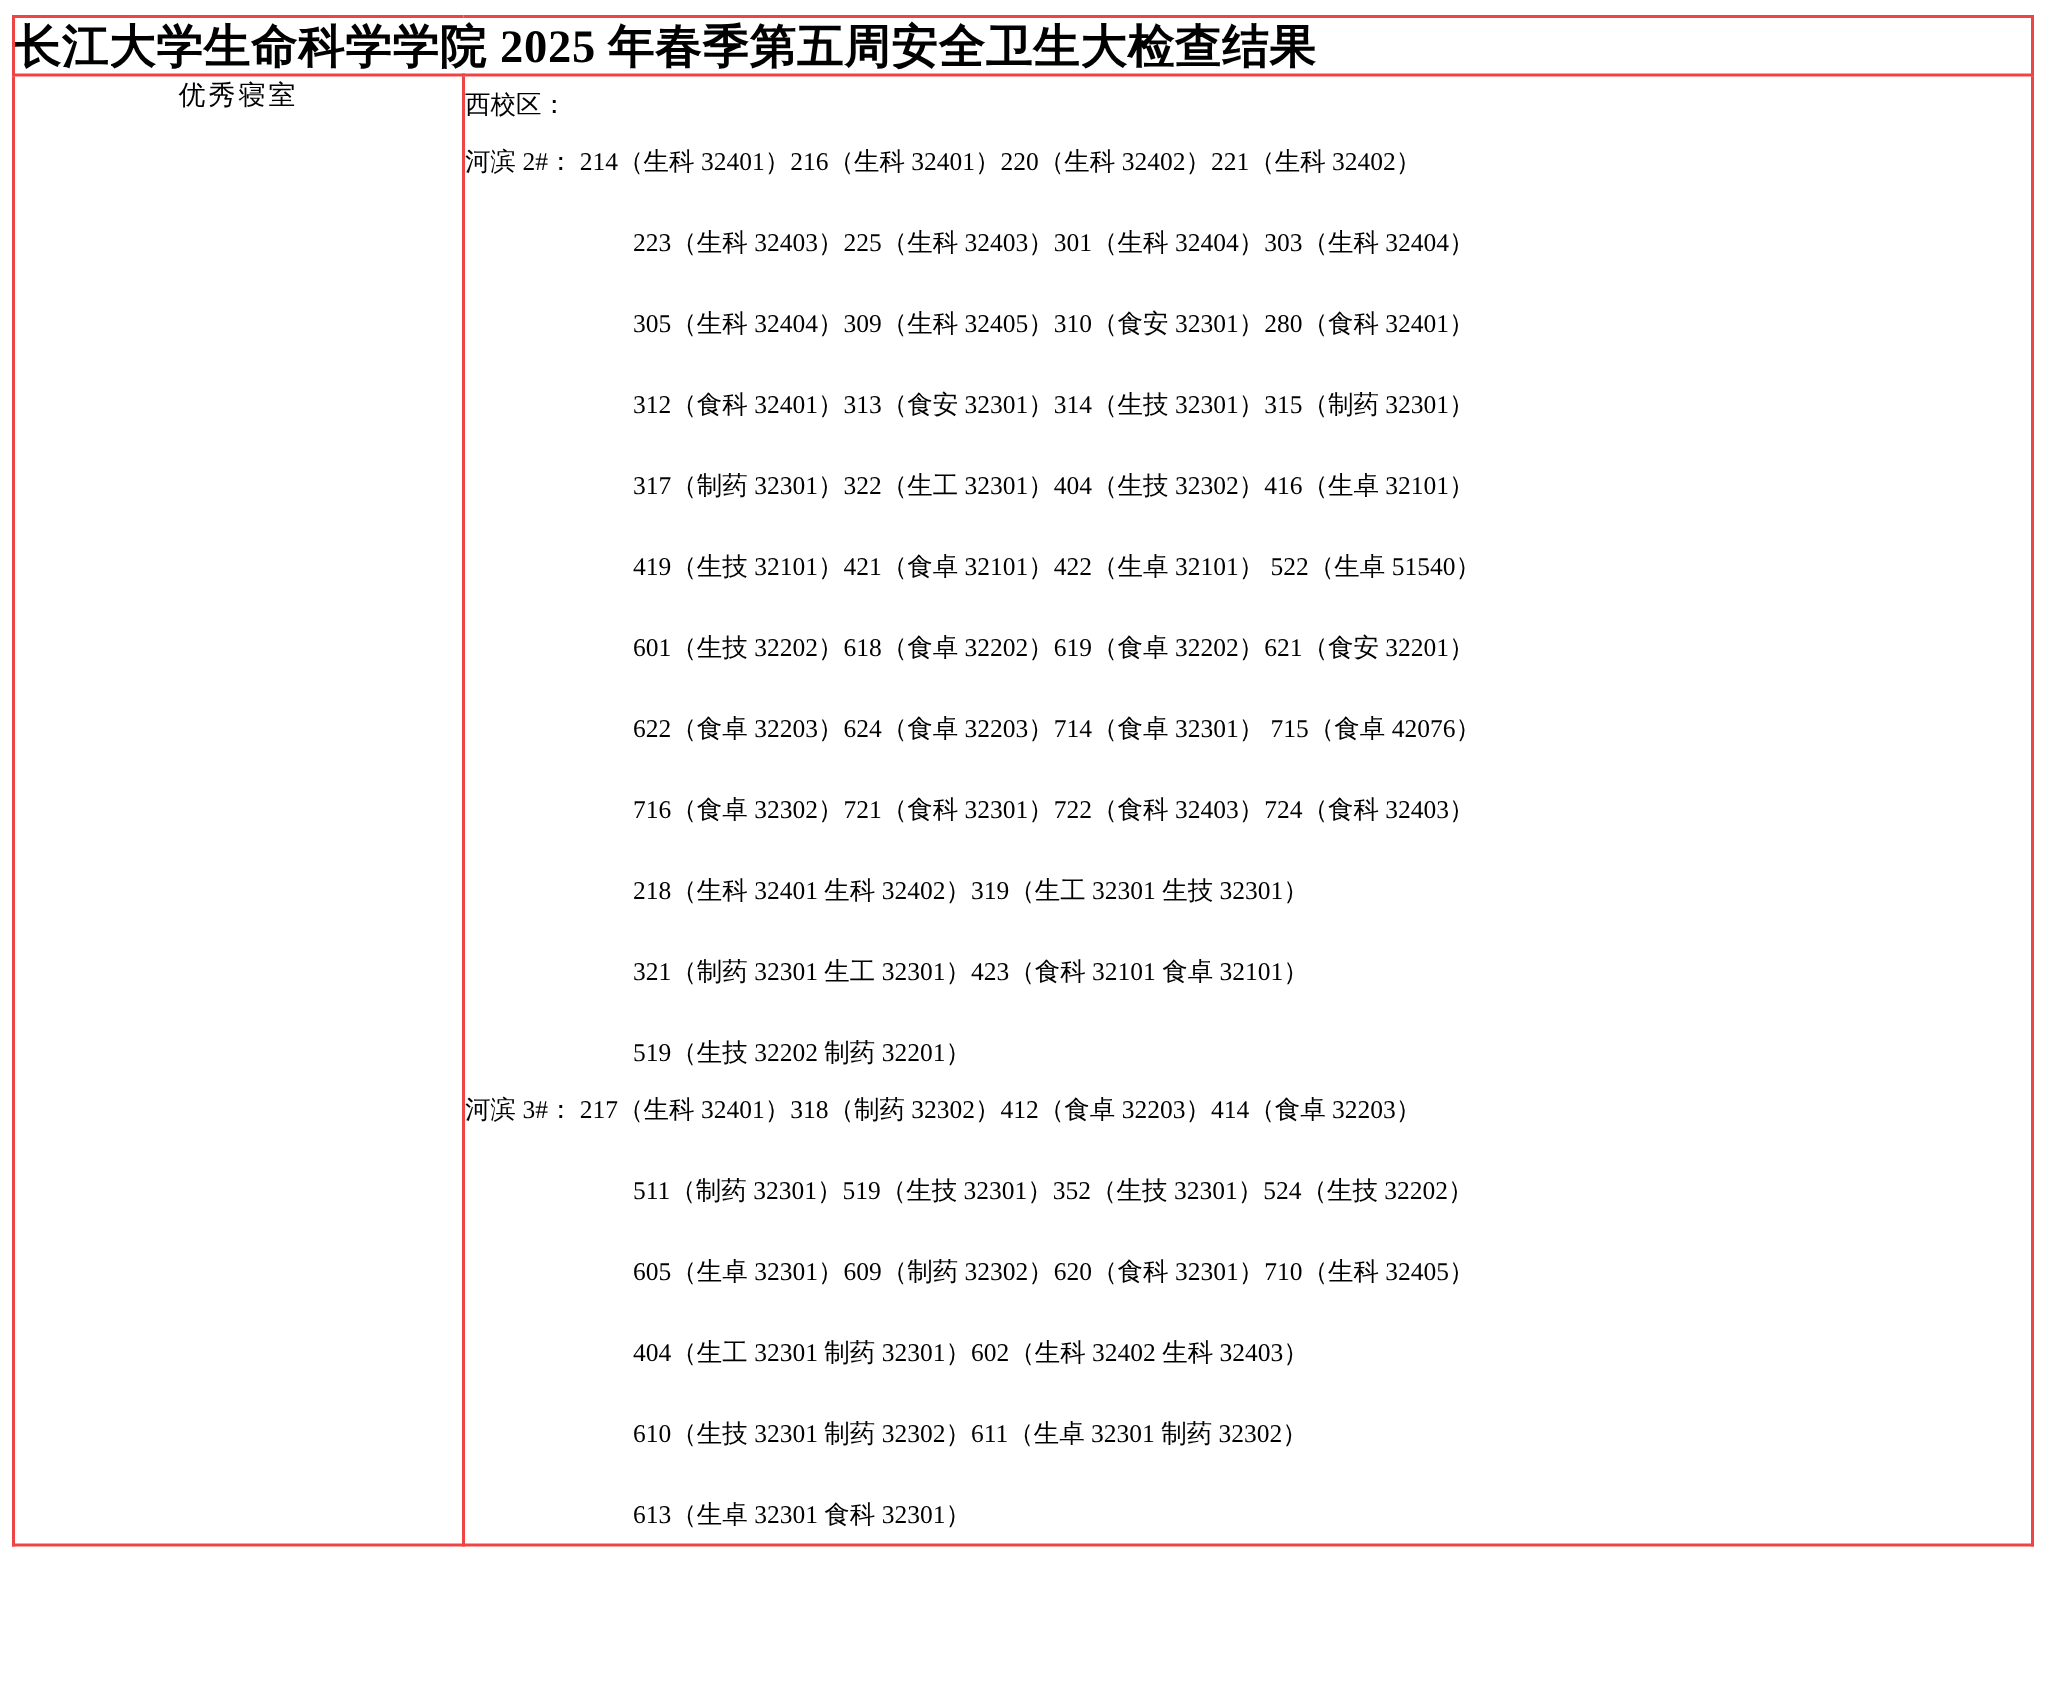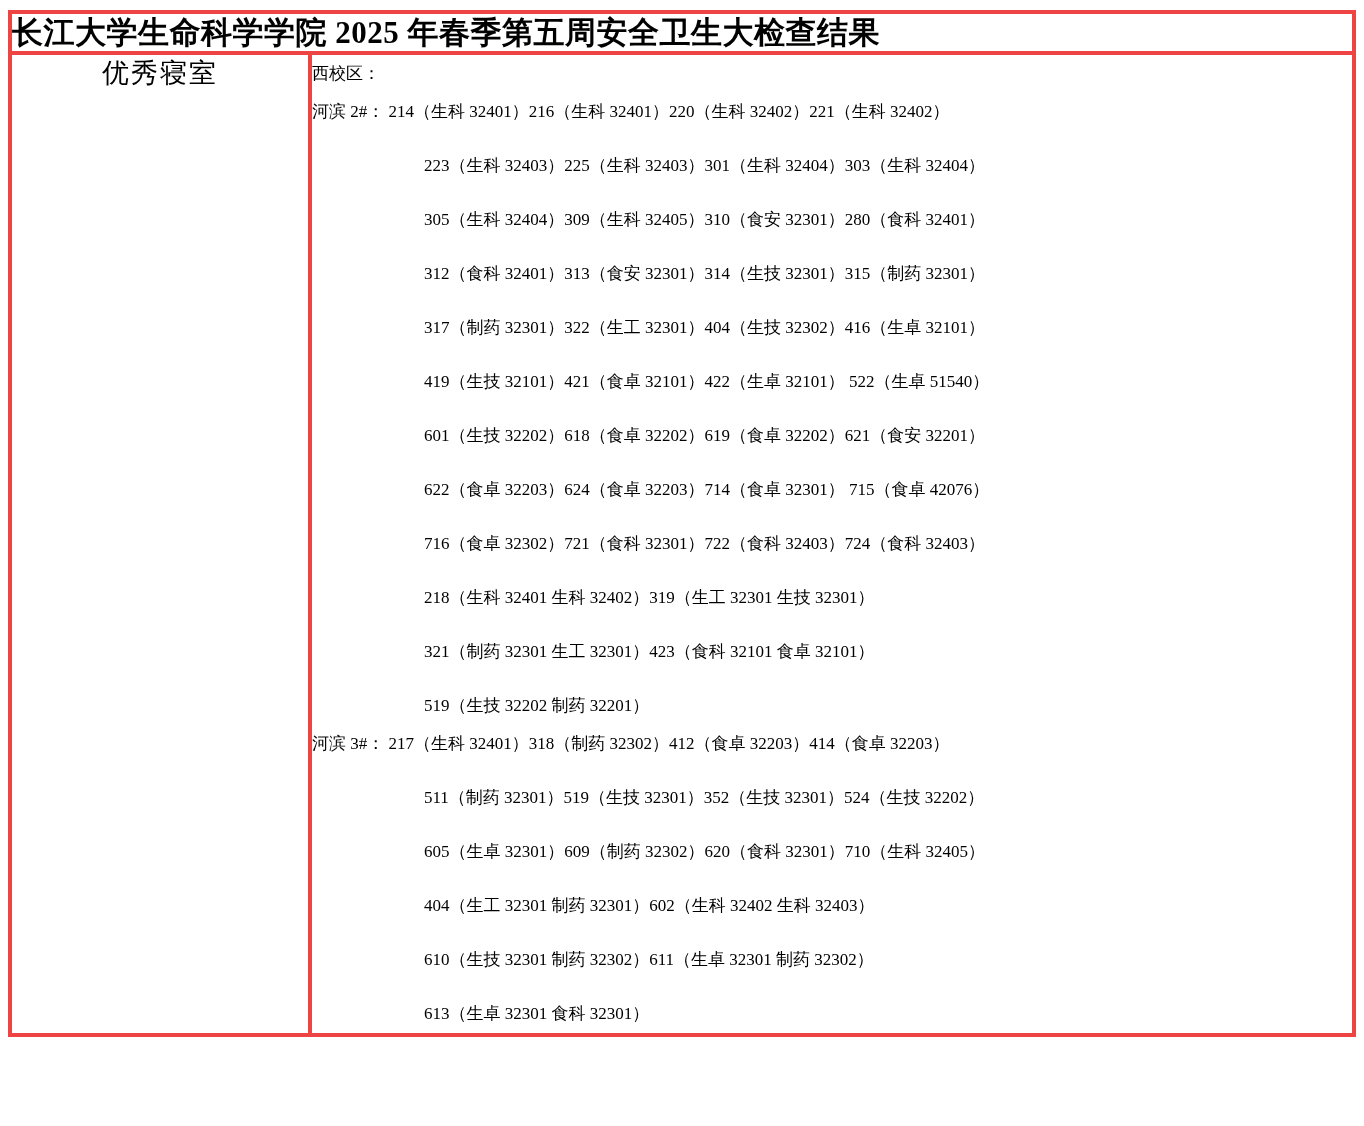--- a/index.html
+++ b/index.html
@@ -21,21 +21,21 @@
     box-sizing: border-box;
   }
   .doc-table {
     border-collapse: collapse;
     table-layout: fixed;
     width: 1348px;
     margin-left: 8px;
     margin-top: 10px;
   }
   .doc-table td {
-    border: 4px solid #ef4444;
+    border: 2px solid #ef4444;
     vertical-align: top;
     padding: 0;
   }
   .title-cell {
     border: 1px solid #9a9a9a;
     padding: 22px 0 26px 18px;
     text-align: left;
   }
   .title-text {
     font-family: "Liberation Serif", "DejaVu Serif", serif;
@@ -45,21 +45,21 @@
     line-height: 1.2;
     white-space: nowrap;
   }
   .label-cell {
     width: 300px;
     text-align: center;
     padding-top: 24px;
     padding-bottom: 10px;
   }
   .label-text {
-    font-size: 27px;
+    font-size: 18px;
     font-family: "Liberation Serif", "DejaVu Serif", serif;
     letter-spacing: 2px;
   }
   .content-cell {
     padding: 10px 6px 12px 14px;
   }
   .line {
     font-size: 17px;
     line-height: 38px;
     white-space: nowrap;

